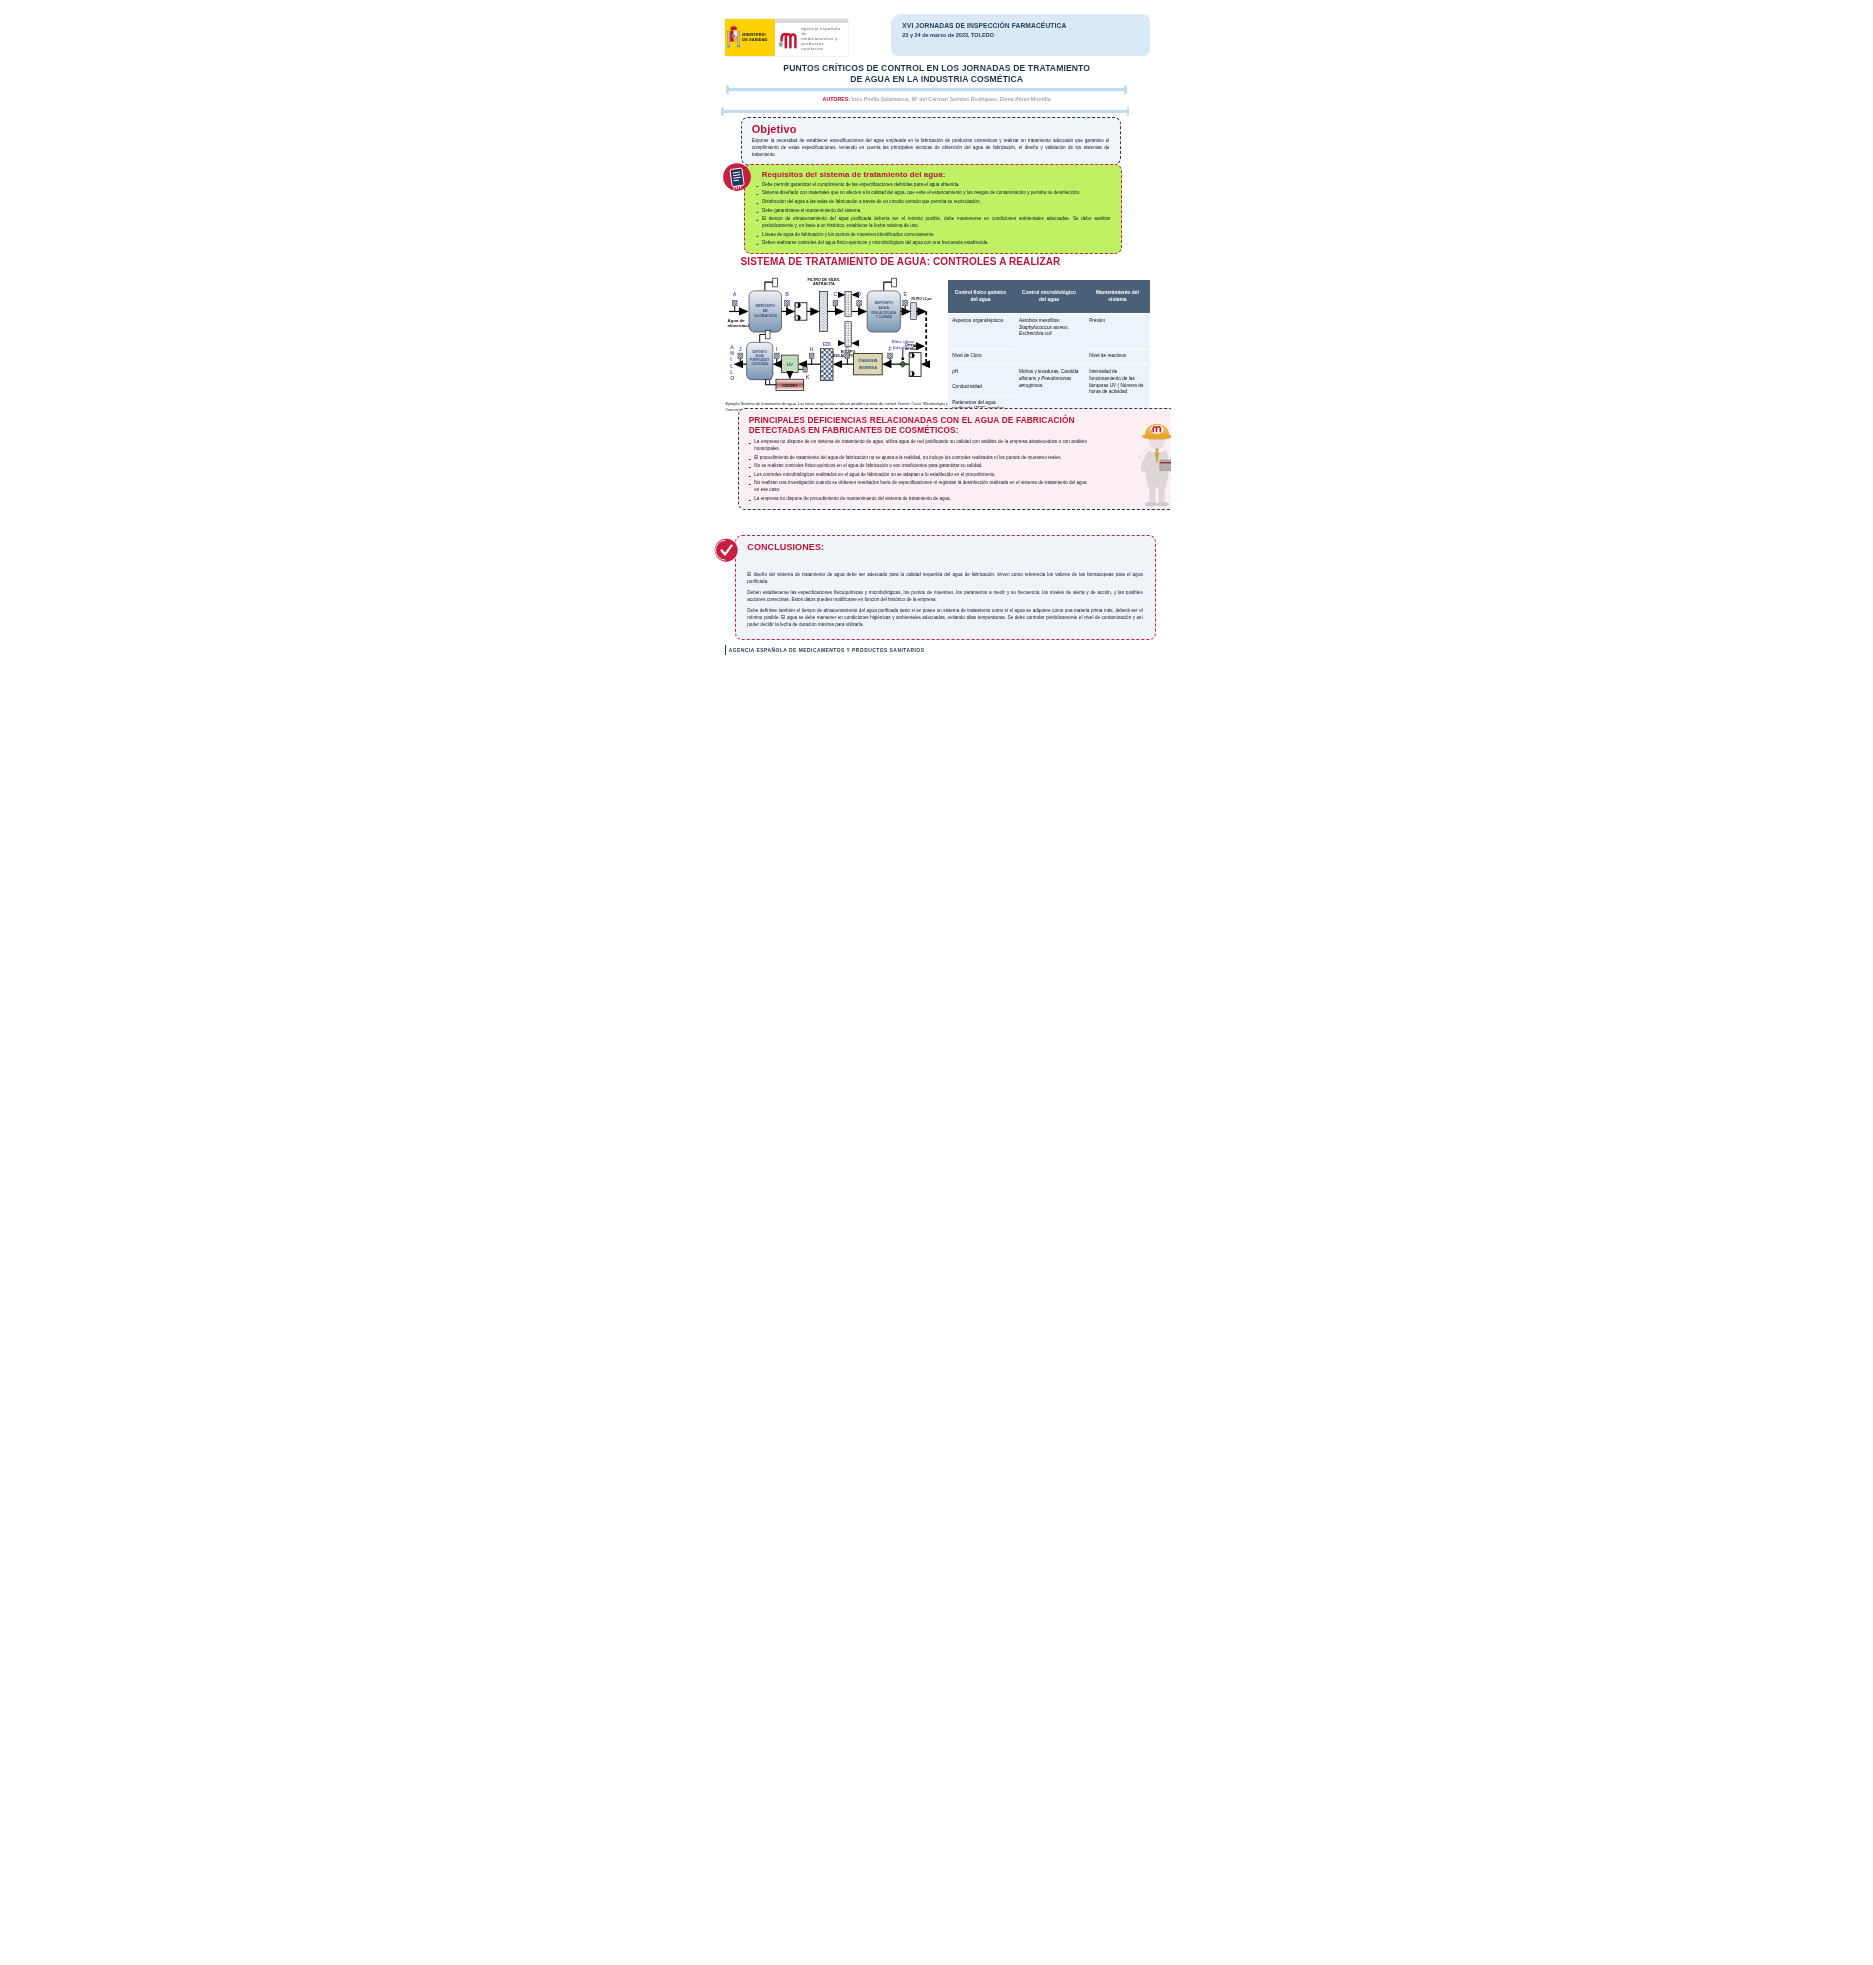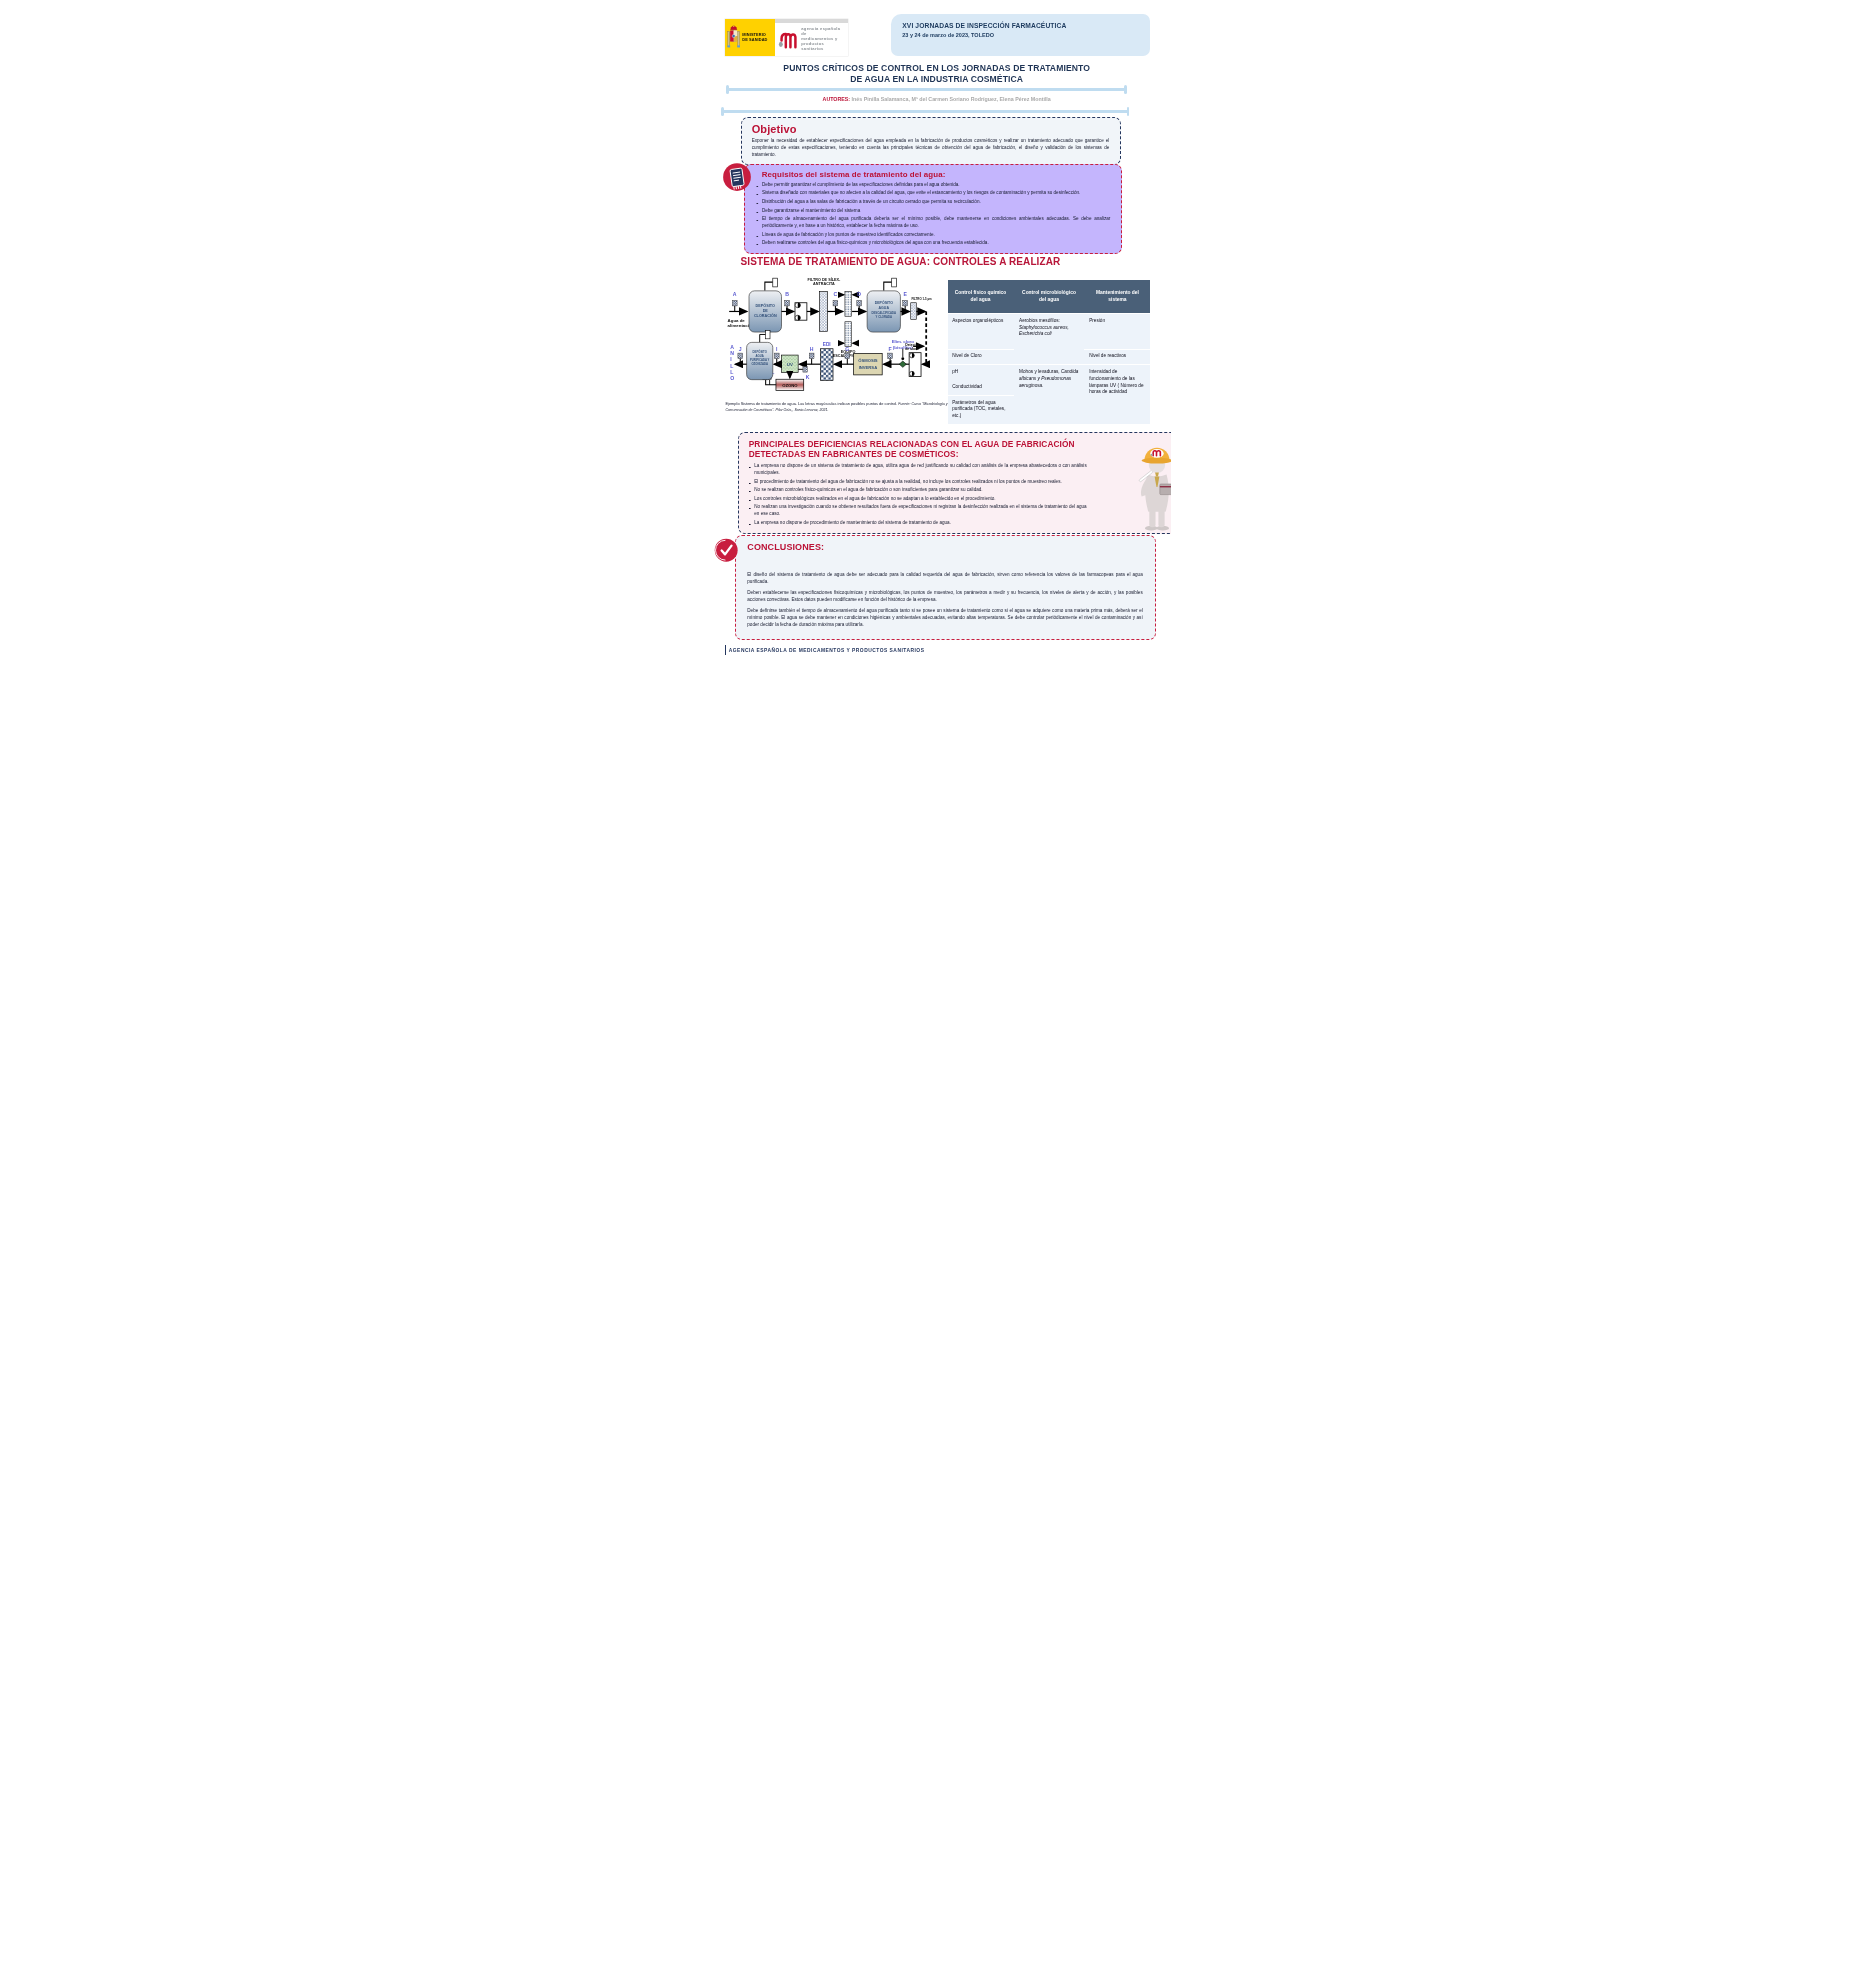--- a/index.html
+++ b/index.html
@@ -28,21 +28,21 @@
   .authors { position:absolute; left:15.7px; top:96px; width:437px; text-align:center; font-size:5.3px; font-weight:bold; }
   .authors .lbl { color:#bb1236; }
   .authors .names { color:#a9a9a9; }
 
   
   .box { position:absolute; border-radius:7px; }
   .objetivo { left:38px; top:117px; width:380px; background:#f1f5f9; border:1px dashed #24365e; padding:4.7px 10.2px 5.5px 10.2px; }
   .objetivo h2 { color:#bb1236; font-size:11px; margin-bottom:3.1px; letter-spacing:0.1px; }
   .body-txt { font-size:4.6px; line-height:1.5; text-align:justify; color:#161a2e; }
 
-  .requisitos { left:41px; top:164px; width:378px; background:#c4b5fd; border:1px dashed #c81e3f; padding:4.7px 10.2px 5.5px 11.8px; }
+  .requisitos { left:41px; top:164px; width:378px; background:#bef264; border:1px dashed #c81e3f; padding:4.7px 10.2px 5.5px 11.8px; }
   .requisitos h2 { color:#bb1236; font-size:7.9px; margin:0 0 3.1px 5.5px; letter-spacing:0.1px; }
   .req-icon { position:absolute; left:19.7px; top:162px; width:30px; height:30px; z-index:3; }
 
   .bullets { display:flex; flex-direction:column; gap:1.6px; }
   .bullet { display:flex; gap:3.5px; }
   .bullet .dash { flex:0 0 auto; font-weight:bold; }
   .bullet .txt { flex:1; font-size:4.6px; line-height:1.5; text-align:justify; color:#161a2e; }
 
   
   .controles-title { position:absolute; left:38px; top:256px; font-size:10px; font-weight:800; color:#b8163a; letter-spacing:0.1px; }
@@ -53,21 +53,21 @@
   .ctable { position:absolute; left:245px; top:280px; width:203px; display:grid; grid-template-columns:1fr 1.05fr 1fr; gap:0.8px; background:#fff; font-size:4.7px; }
   .ctable .th { background:#4a6078; color:#fff; font-weight:bold; text-align:center; padding:6.3px 3.9px; display:flex; align-items:center; justify-content:center; min-height:33px; font-size:4.9px; line-height:1.35; }
   .ctable .td { background:#edf3fa; padding:3.9px 4.7px; line-height:1.45; color:#0d0d1a; }
   .ctable .sp { font-style:italic; }
   .r1 { min-height:35px; }
   .c2a { grid-column:2; grid-row:2 / span 2; }
   .c2b { grid-column:2; grid-row:4 / span 3; }
   .c3c { grid-column:3; grid-row:4 / span 3; }
 
   
-  .deficiencias { left:35px; top:432px; width:456px; background:#fbeff3; border:1px dashed #24365e; padding:5.5px 10.2px 6.3px 10.2px; }
+  .deficiencias { left:35px; top:408px; width:456px; background:#fbeff3; border:1px dashed #24365e; padding:5.5px 10.2px 6.3px 10.2px; }
   .deficiencias h2 { color:#bb1236; font-size:8.3px; line-height:1.3; letter-spacing:0.1px; width:326px; text-align:justify; margin-bottom:3.1px; }
   .deficiencias .bullets { width:338px; }
   .worker { position:absolute; right:7px; top:7px; width:59px; height:91px; }
 
   
   .conclusiones { left:32px; top:535px; width:421px; background:#f0f4f9; border:1px dashed #c81e3f; padding:5.5px 11.8px 7px 11.8px; }
   .conclusiones h2 { color:#bb1236; font-size:9px; letter-spacing:0.1px; margin-bottom:19px; }
   .conclusiones p { font-size:4.6px; line-height:1.55; text-align:justify; color:#161a2e; margin-bottom:3.9px; }
   .check-icon { position:absolute; left:11.8px; top:538px; width:24.4px; height:24.4px; z-index:3; }
 

